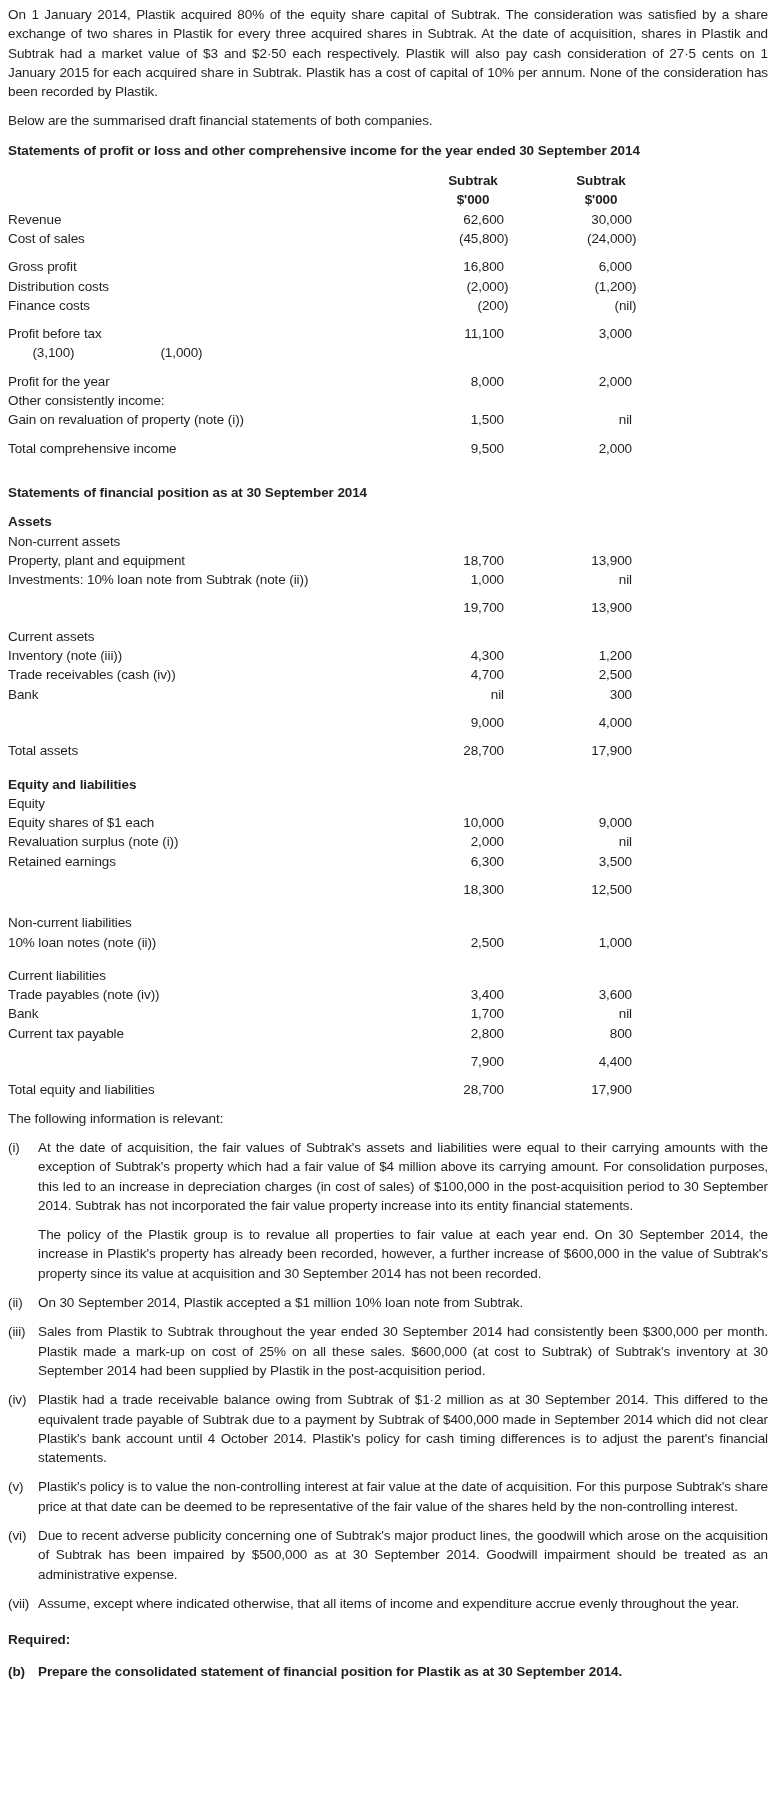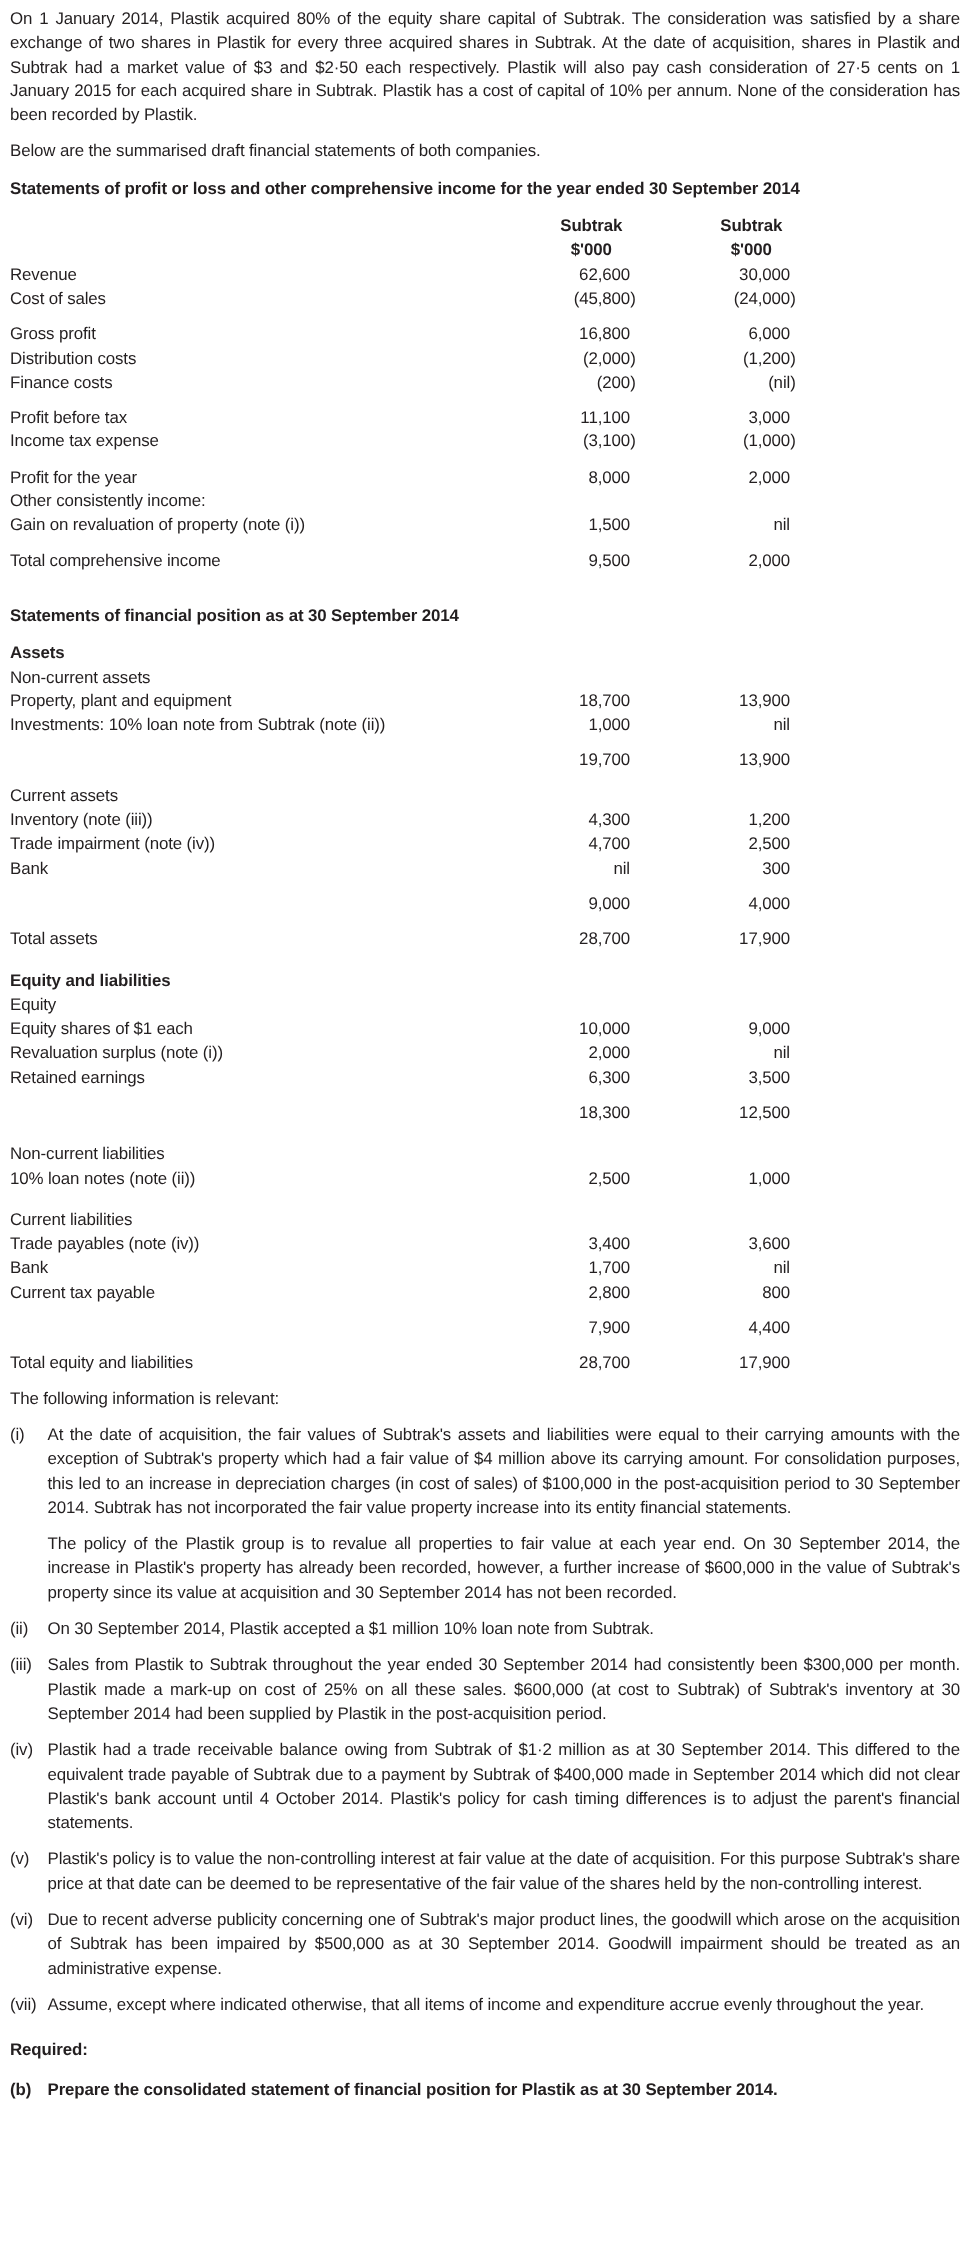--- a/index.html
+++ b/index.html
@@ -112,21 +112,20 @@
           <span class="rsep"></span>
           <span class="rcell"><span class="bar"></span></span>
         </div>
         <div class="frow">
           <span class="flabel">Profit before tax</span>
           <span class="fval">11,100</span>
           <span class="fsep"></span>
           <span class="fval">3,000</span>
         </div>
         <div class="frow">
-          <span class="flabel">Income tax expense</span>
           <span class="fval paren">(3,100)</span>
           <span class="fsep"></span>
           <span class="fval paren">(1,000)</span>
         </div>
         <div class="rulerow">
           <span class="rspacer"></span>
           <span class="rcell"><span class="bar"></span></span>
           <span class="rsep"></span>
           <span class="rcell"><span class="bar"></span></span>
         </div>
@@ -221,21 +220,21 @@
           <span class="fsep"></span>
           <span class="fval"></span>
         </div>
         <div class="frow">
           <span class="flabel">Inventory (note (iii))</span>
           <span class="fval">4,300</span>
           <span class="fsep"></span>
           <span class="fval">1,200</span>
         </div>
         <div class="frow">
-          <span class="flabel">Trade impairment (note (iv))</span>
+          <span class="flabel">Trade receivables (cash (iv))</span>
           <span class="fval">4,700</span>
           <span class="fsep"></span>
           <span class="fval">2,500</span>
         </div>
         <div class="frow">
           <span class="flabel">Bank</span>
           <span class="fval">nil</span>
           <span class="fsep"></span>
           <span class="fval">300</span>
         </div>

